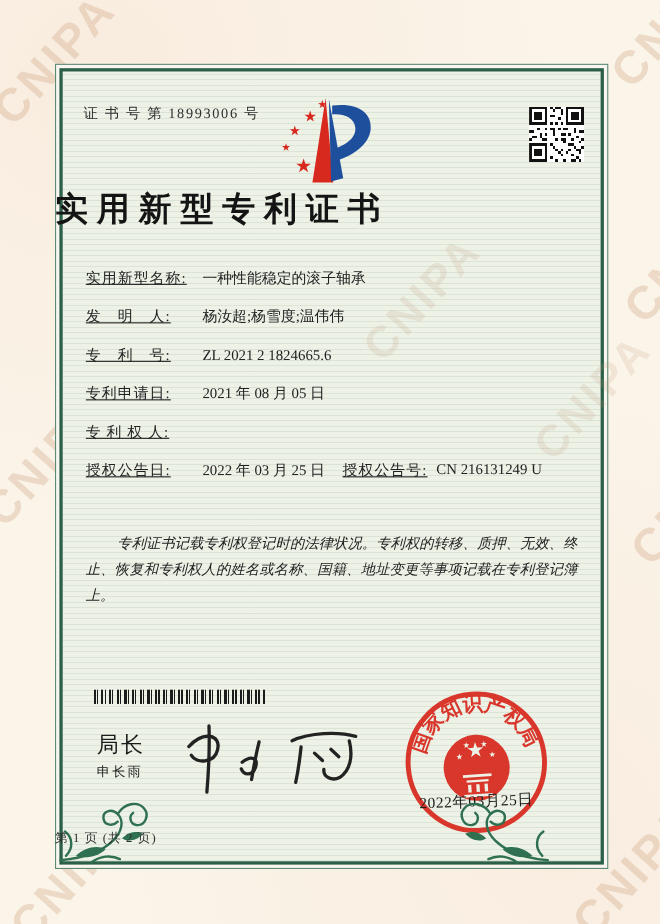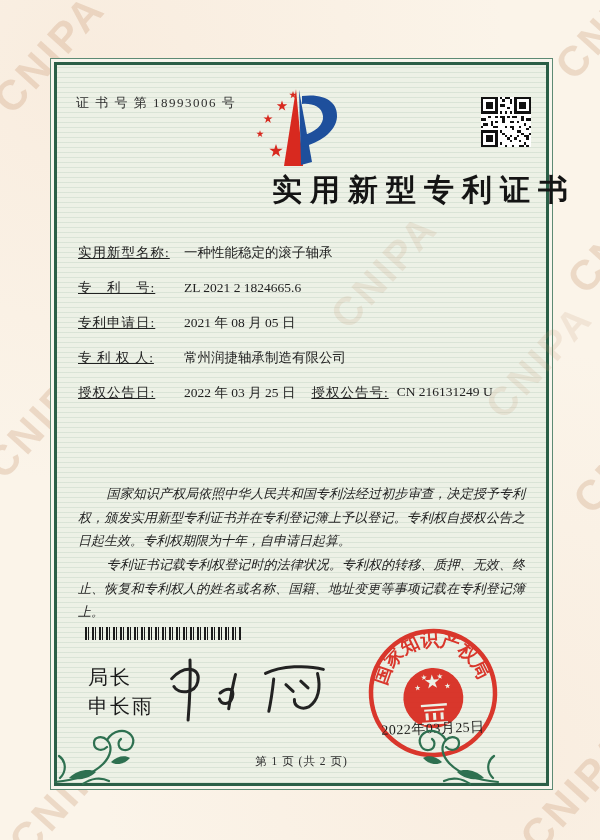--- a/index.html
+++ b/index.html
@@ -13,40 +13,40 @@
     transform:rotate(-48deg);white-space:nowrap;pointer-events:none;z-index:0;}
   .wm.inner{font-size:40px;color:rgba(190,150,115,.16);z-index:2;}
   .frame{position:absolute;left:50px;top:58px;width:503px;height:732px;z-index:1;
     border:1px solid #5d8a74;background:#f8f6ee;box-sizing:border-box;padding:3px;}
   .frame-inner{width:100%;height:100%;box-sizing:border-box;border:3px solid #2b5f47;
     background-color:#edf1e6;
     background-image:repeating-linear-gradient(0deg, rgba(47,112,80,.10) 0 1px, transparent 1px 5px);}
   .content{position:absolute;inset:0;z-index:3;}
   .content > *{position:absolute;}
   .cert-no{left:76px;top:94px;font-size:13px;letter-spacing:1.5px;color:#2e2e2e;}
-  .title{left:50px;top:170px;width:526px;text-align:right;font-size:30px;font-weight:bold;
+  .title{left:50px;top:170px;width:526px;text-align:left;font-size:30px;font-weight:bold;
     letter-spacing:8px;color:#141414;}
   .fields{left:78px;top:244px;width:447px;font-size:13.5px;color:#222;}
   .frow{display:flex;align-items:baseline;height:35px;}
   .flabel{flex:none;width:106px;letter-spacing:1px;text-decoration:underline;}
   .fvalue{white-space:nowrap;}
   .pair2{margin-left:16px;display:flex;justify-content:center;}
   .pair2 .flabel{width:auto;margin-right:8px;}
   .body-text{left:78px;top:482px;width:447px;font-size:13px;line-height:1.82;
     text-align:justify;color:#222;font-style:italic;}
   .body-text p{margin:0;text-indent:2.2em;}
   .barcode{left:85px;top:627px;width:156px;height:13px;
     background:repeating-linear-gradient(90deg,#1b1b1b 0 2px,transparent 2px 3px,#1b1b1b 3px 4px,transparent 4px 7px,#1b1b1b 7px 9px,transparent 9px 10px,#1b1b1b 10px 11px,transparent 11px 14px);}
   .sig-title{left:88px;top:664px;font-size:20px;color:#1c1c1c;letter-spacing:2px;}
-  .sig-name{left:88px;top:693px;font-size:20px;color:#1c1c1c;letter-spacing:2px;}
+  .sig-name{left:88px;top:693px;font-size:12px;color:#1c1c1c;letter-spacing:2px;}
   .sig-svg{left:158px;top:646px;}
   .seal-svg{left:366px;top:626px;transform:rotate(-4deg);opacity:.93;}
   .seal-date{left:356px;top:720px;width:154px;text-align:center;font-size:14px;color:#1d1d1b;
     transform:rotate(-2deg);letter-spacing:.5px;}
-  .page-num{left:50px;top:754px;width:503px;text-align:center;font-size:11.5px;color:#2e2e2e;letter-spacing:1px;}
+  .page-num{left:50px;top:754px;width:503px;text-align:left;font-size:11.5px;color:#2e2e2e;letter-spacing:1px;}
   .cont-note{left:50px;top:797px;width:503px;text-align:center;font-size:12px;color:#2e2e2e;letter-spacing:2px;}
   .logo-svg{left:252px;top:88px;}
   .qr-svg{left:481px;top:96px;}
   .orn-l{left:53px;top:692px;}
   .orn-r{left:405px;top:692px;transform:scaleX(-1);}
 </style>
 </head>
 <body>
 
 <div class="page">
@@ -156,43 +156,45 @@
     </svg>
 
     <div class="title">实用新型专利证书</div>
 
     <div class="fields">
       <div class="frow">
         <span class="flabel">实用新型名称:</span>
         <span class="fvalue">一种性能稳定的滚子轴承</span>
       </div>
       <div class="frow">
+        <span class="flabel">发　明　人:</span>
+        <span class="fvalue">杨汝超;杨雪度;温伟伟</span>
+      </div>
+      <div class="frow">
         <span class="flabel">专　利　号:</span>
         <span class="fvalue">ZL 2021 2 1824665.6</span>
       </div>
       <div class="frow">
         <span class="flabel">专利申请日:</span>
         <span class="fvalue">2021 年 08 月 05 日</span>
       </div>
       <div class="frow">
         <span class="flabel">专 利 权 人:</span>
-        <span class="fvalue">常州润捷轴承制造有限公司</span>
       </div>
       <div class="frow">
         <span class="flabel">授权公告日:</span>
         <span class="fvalue">2022 年 03 月 25 日</span>
         <span class="pair2">
           <span class="flabel">授权公告号:</span>
           <span class="fvalue">CN 216131249 U</span>
         </span>
       </div>
     </div>
 
     <div class="body-text">
-      <p>国家知识产权局依照中华人民共和国专利法经过初步审查，决定授予专利权，颁发实用新型专利证书并在专利登记簿上予以登记。专利权自授权公告之日起生效。专利权期限为十年，自申请日起算。</p>
       <p>专利证书记载专利权登记时的法律状况。专利权的转移、质押、无效、终止、恢复和专利权人的姓名或名称、国籍、地址变更等事项记载在专利登记簿上。</p>
     </div>
 
     <div class="barcode"></div>
 
     <div class="sig-title">局长</div>
     <div class="sig-name">申长雨</div>
     <svg class="sig-svg" width="180" height="85" viewBox="0 0 180 85">
       <g fill="none" stroke="#222" stroke-width="3" stroke-linecap="round" transform="rotate(-2 90 42)">
         <path d="M33,12 C33,30 31,55 29,72"></path>

